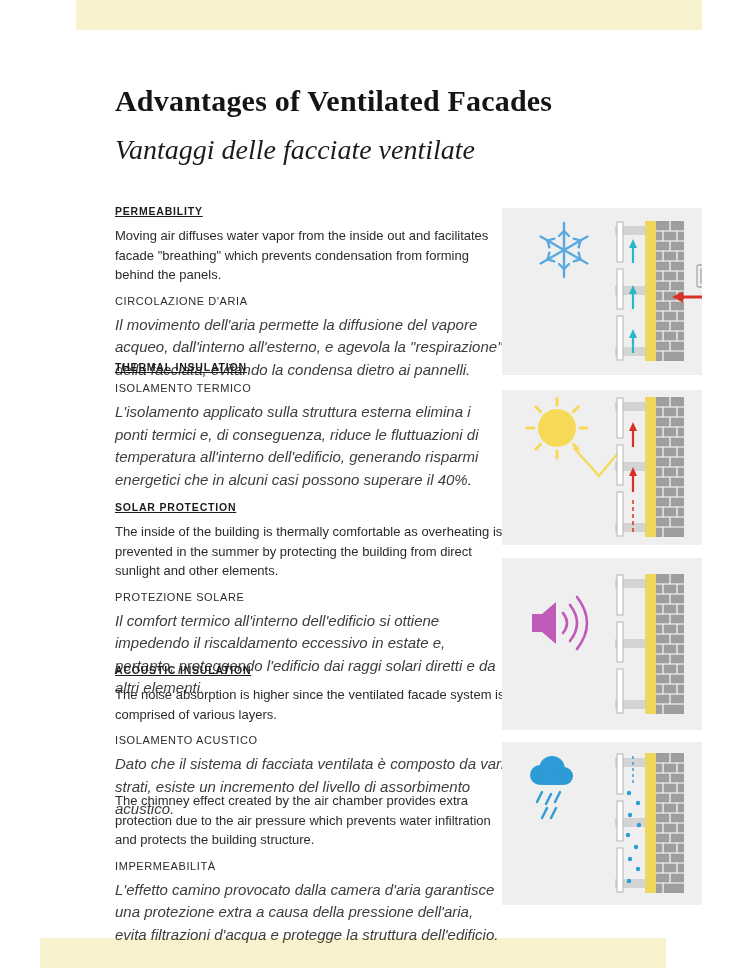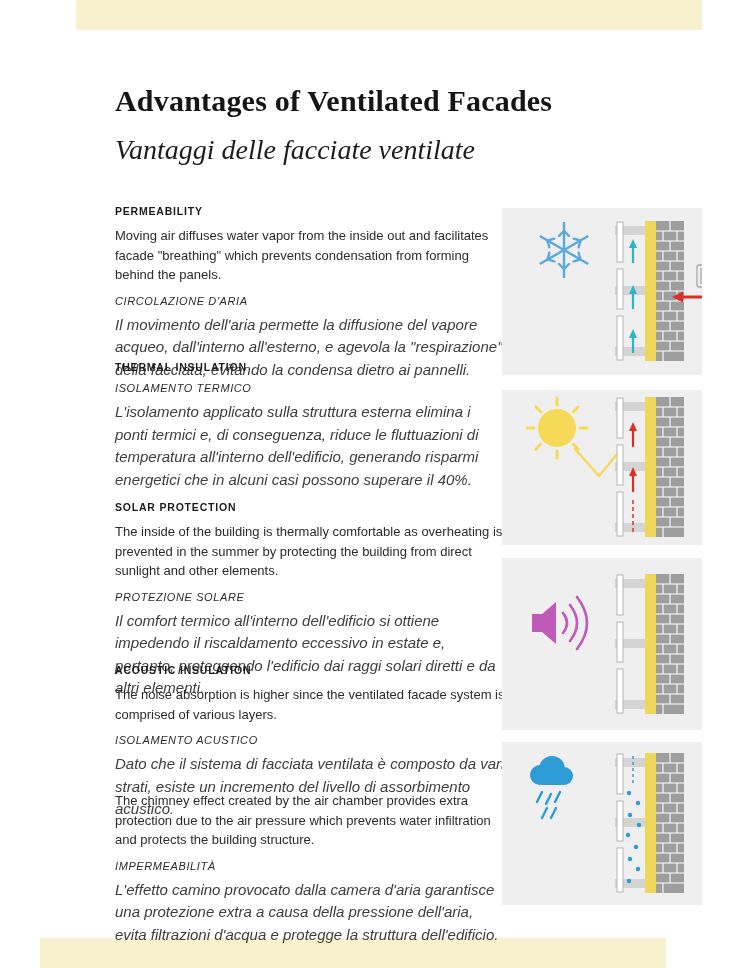--- a/index.html
+++ b/index.html
@@ -18,23 +18,23 @@
     font-family:"Liberation Serif", serif; font-weight:700;
     font-size:30px; color:#151515; letter-spacing:.2px;
   }
   .title-it {
     position:absolute; left:75px; top:127px;
     font-family:"Liberation Serif", serif; font-style:italic; font-weight:400;
     font-size:28px; color:#1c1c1c;margin-top:7px;
   }
 
   .text-col { position:absolute; left:75px; width:390px; }
-  .h-en { font-size:10.5px; font-weight:700; letter-spacing:.8px; color:#1b1b1b; margin-bottom:9px; }
+  .h-en { font-size:10.5px; font-weight:700; letter-spacing:.8px; color:#1b1b1b; margin-bottom:9px;text-decoration:underline; }
   .b-en { font-size:13px; line-height:1.5; color:#2b2b2b; margin-bottom:10px; }
-  .h-it { font-size:11px; font-style:italic; font-weight:400; letter-spacing:.6px; color:#2b2b2b; margin-bottom:7px; }
+  .h-it { font-size:11px; font-weight:400; letter-spacing:.6px; color:#2b2b2b; margin-bottom:7px; }
   .b-it { font-size:15px; font-style:italic; line-height:1.5; color:#3d3d3d; }
 
   .panel { position:absolute; left:462px; width:250px; background:#efefef; }
   .panel svg { display:block; }
 </style>
 </head>
 <body>
 
 <div class="page">
 

